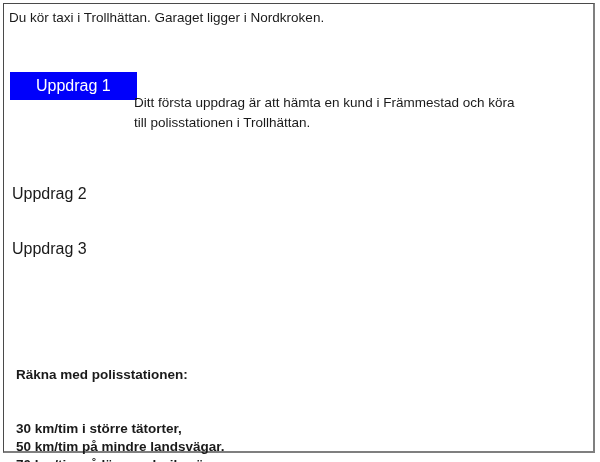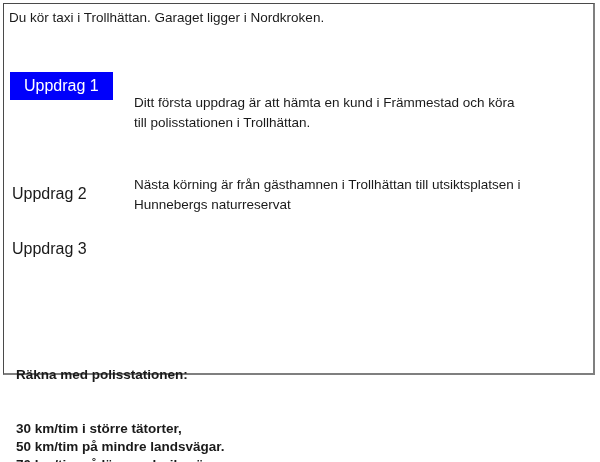--- a/index.html
+++ b/index.html
@@ -9,21 +9,21 @@
     height: 462px;
     background: #ffffff;
     font-family: "Liberation Sans", sans-serif;
     color: #1a1a1a;
   }
   .frame {
     position: absolute;
     left: 3px;
     top: 3px;
     width: 592px;
-    height: 372px;
+    height: 450px;
     box-sizing: border-box;
     background: #ffffff;
     border: 1px solid #4a4a4a;
     border-right: 2px solid #7f7f7f;
     border-bottom: 2px solid #7f7f7f;
   }
   .intro {
     position: absolute;
     left: 5px;
     top: 5px;
@@ -32,21 +32,21 @@
     white-space: pre;
   }
   .mission-label {
     position: absolute;
     font-size: 16px;
     line-height: 20px;
     white-space: pre;
   }
   .mission-label.highlighted {
     line-height: 28px;
-    padding: 0 14px;
+    padding: 0 26px;
     display: inline-block;
   }
   .label-1 { left: 6px;  top: 68px; }
   .label-2 { left: 8px;  top: 148px; margin-top: 32px; }
   .label-3 { left: 8px;  top: 235px; }
   .mission-desc {
     position: absolute;
     left: 130px;
     font-size: 13.5px;
     line-height: 20px;
@@ -71,22 +71,20 @@
 
 <div class="frame">
 
   <div class="intro">Du kör taxi i Trollhättan. Garaget ligger i Nordkroken.</div>
 
   <div class="mission-label highlighted label-1" style="background: rgb(0, 0, 251); color: rgb(255, 255, 255);">Uppdrag 1</div>
   <div class="mission-desc desc-1">Ditt första uppdrag är att hämta en kund i Främmestad och köra
 till polisstationen i Trollhättan.</div>
 
   <div class="mission-label label-2">Uppdrag 2</div>
-  <div class="mission-desc desc-2">Nästa körning är från gästhamnen i Trollhättan till utsiktsplatsen i
-Hunnebergs naturreservat</div>
 
   <div class="mission-label label-3">Uppdrag 3</div>
 
   <div class="speeds">
     <div>Räkna med polisstationen:</div>
     <div>30 km/tim i större tätorter,
 50 km/tim på mindre landsvägar.
 70 km/tim på läns- och riksvägar.
 80 km/tim på Europavägar.
 100 km/tim på motorväg/motortrafikleder .</div>

